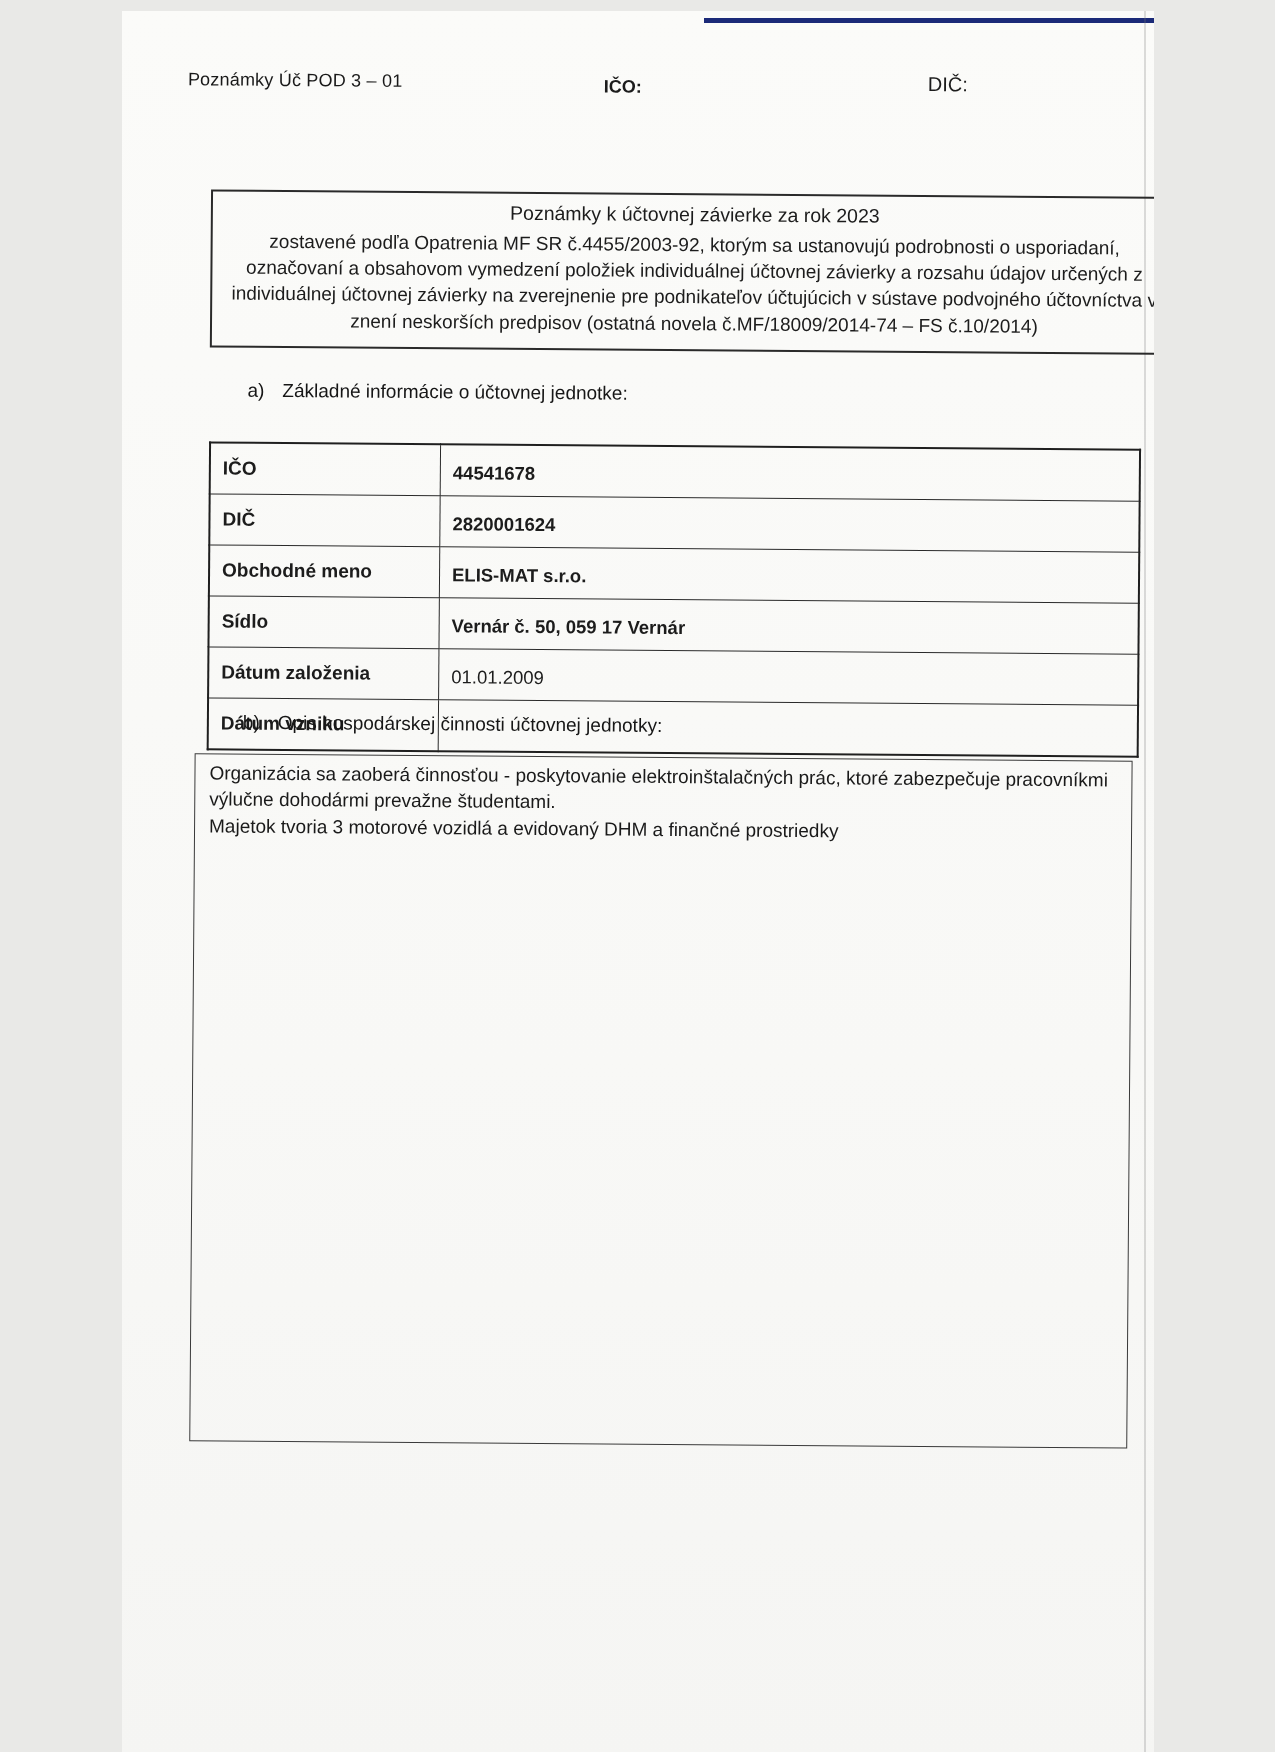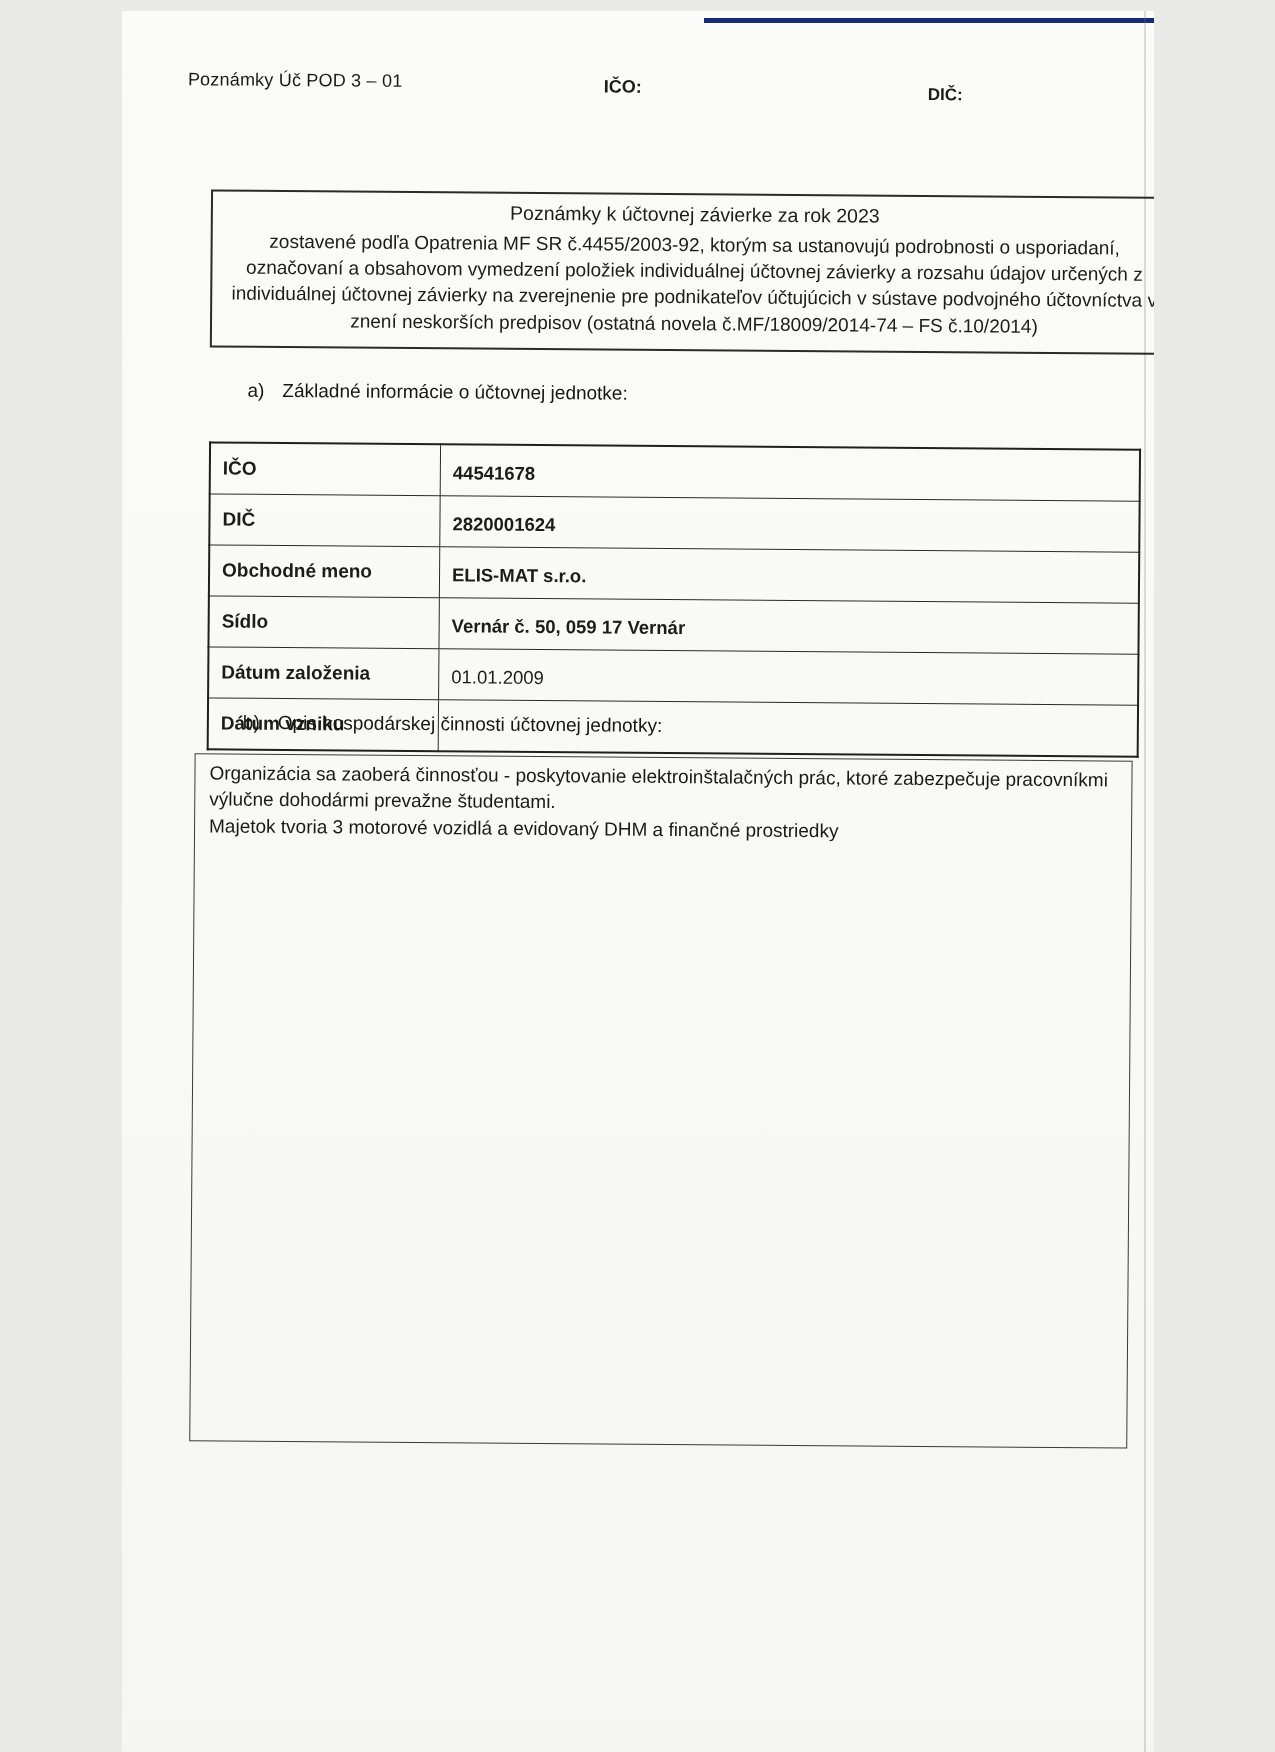--- a/index.html
+++ b/index.html
@@ -62,23 +62,22 @@
   .hdr-ico {
     position: absolute;
     left: 482px;
     top: 62px;
     font-size: 18px;
     font-weight: bold;
   }
   .hdr-dic {
     position: absolute;
     left: 806px;
-    top: 68px;
-    font-size: 17px;
-    font-weight: bold;
+    top: 56px;
+    font-size: 20px;
   }
   .title-box {
     position: absolute;
     left: 90px;
     top: 178px;
     width: 932px;
     border: 2px solid #2a2a2a;
     padding: 8px 16px 12px 16px;
     text-align: center;
     background: transparent;

